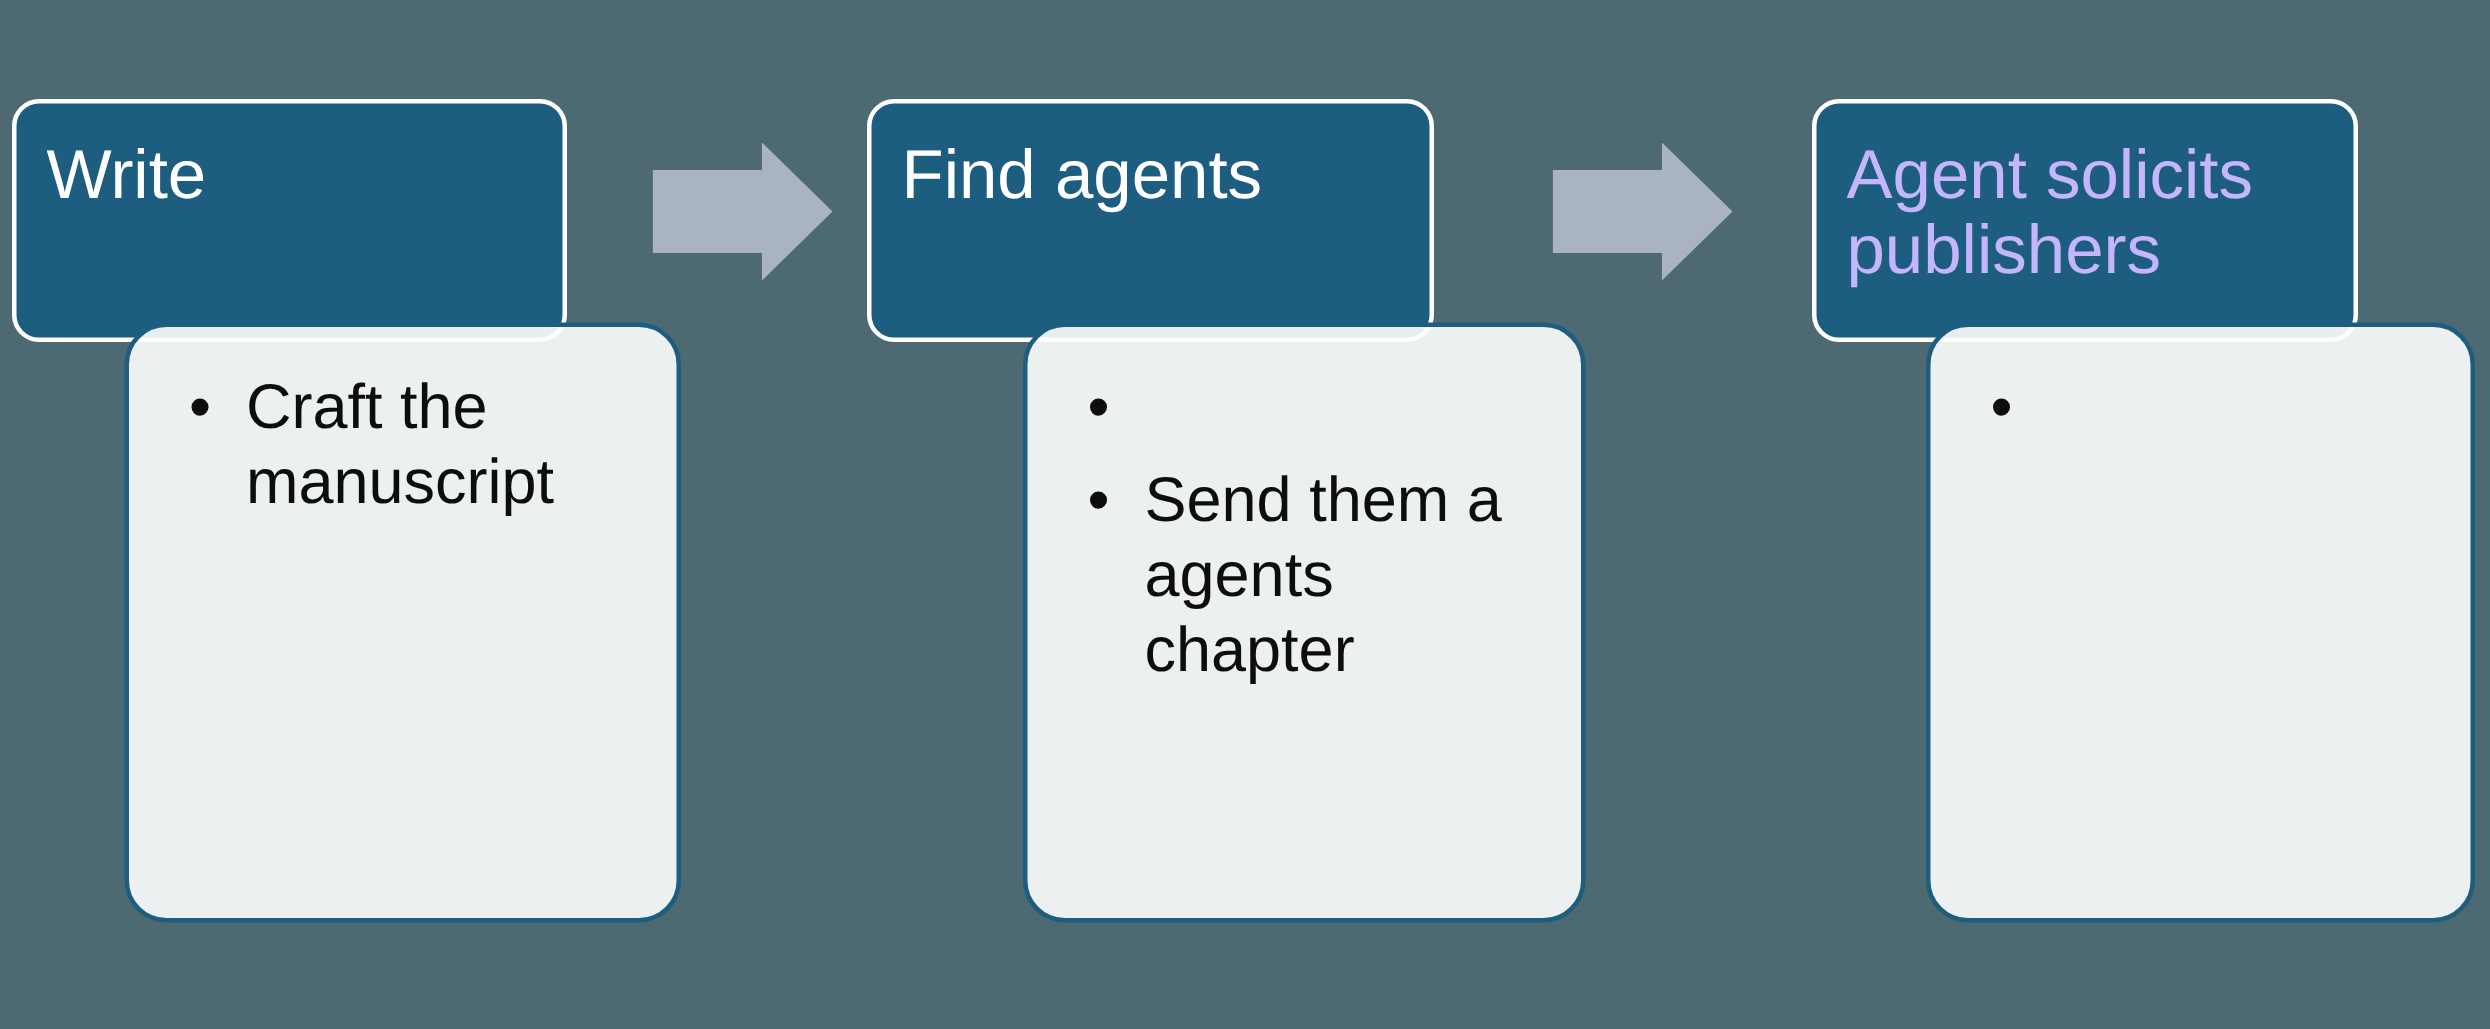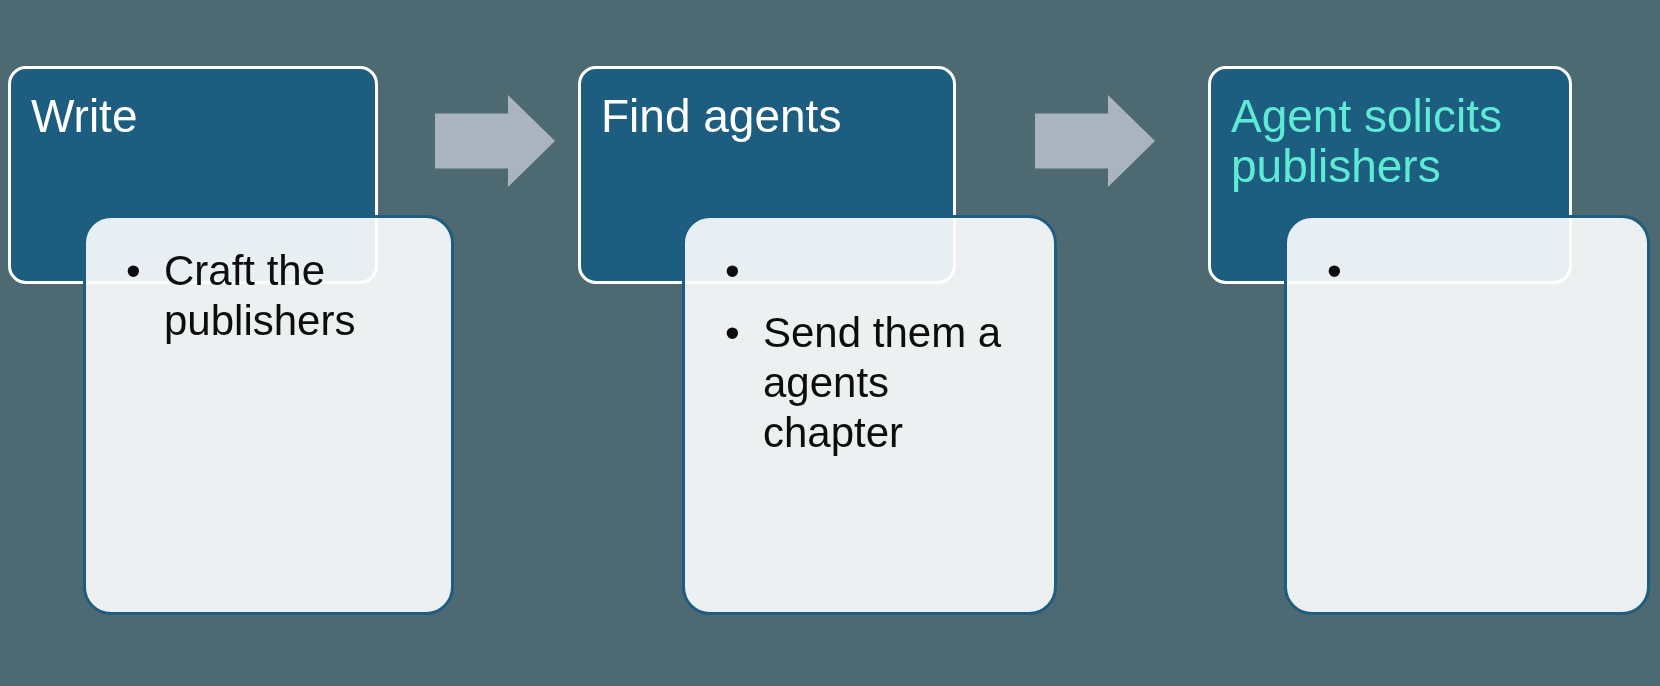--- a/index.html
+++ b/index.html
@@ -5,21 +5,21 @@
   html,body{margin:0;padding:0;}
   #stage{
     position:relative;
     width:1660px;height:686px;
     background:var(--bg,#4d6971);
     overflow:hidden;
     font-family:"Liberation Sans", sans-serif;
   }
   .title-box{
     position:absolute;
-    top:66px;height:218px;
+    top:66px;height:162px;
     background:var(--header,#1d5d80);
     border:3px solid #ffffff;
     border-radius:18px;
     box-sizing:border-box;
     z-index:1;
   }
   .title-text{
     display:block;
     padding:22px 18px 0 20px;
     font-size:46px;
@@ -79,21 +79,21 @@
 <div id="stage" style="--bg: #4d6971; --header: #1d5d80; --accent: #1d5d80; --arrow: #a9b4c0;">
 
   <div class="title-box" id="title-1">
     <span class="title-text" style="color: rgb(255, 255, 255);">Write</span>
   </div>
   <div class="body-box" id="body-1" style="background: rgba(255, 255, 255, 0.9);">
     <div class="bullet-list">
       <div class="bullet-item" style="color: rgb(13, 13, 13);">
         <span class="bullet-dot">•</span>
         <span class="bullet-text">Craft the
-publishers</span>
+manuscript</span>
       </div>
     </div>
   </div>
 
   <div class="flow-arrow" id="arrow-1"></div>
 
   <div class="title-box" id="title-2">
     <span class="title-text" style="color: rgb(255, 255, 255);">Find agents</span>
   </div>
   <div class="body-box" id="body-2" style="background: rgba(255, 255, 255, 0.9);">
@@ -106,21 +106,21 @@
         <span class="bullet-text">Send them a
 agents
 chapter</span>
       </div>
     </div>
   </div>
 
   <div class="flow-arrow" id="arrow-2"></div>
 
   <div class="title-box" id="title-3">
-    <span class="title-text" style="color: #5eead4;">Agent solicits
+    <span class="title-text" style="color: #c4b5fd;">Agent solicits
 publishers</span>
   </div>
   <div class="body-box" id="body-3" style="background: rgba(255, 255, 255, 0.9);">
     <div class="bullet-list">
       <div class="bullet-item" style="color: rgb(13, 13, 13);">
         <span class="bullet-dot">•</span>
       </div>
     </div>
   </div>
 

